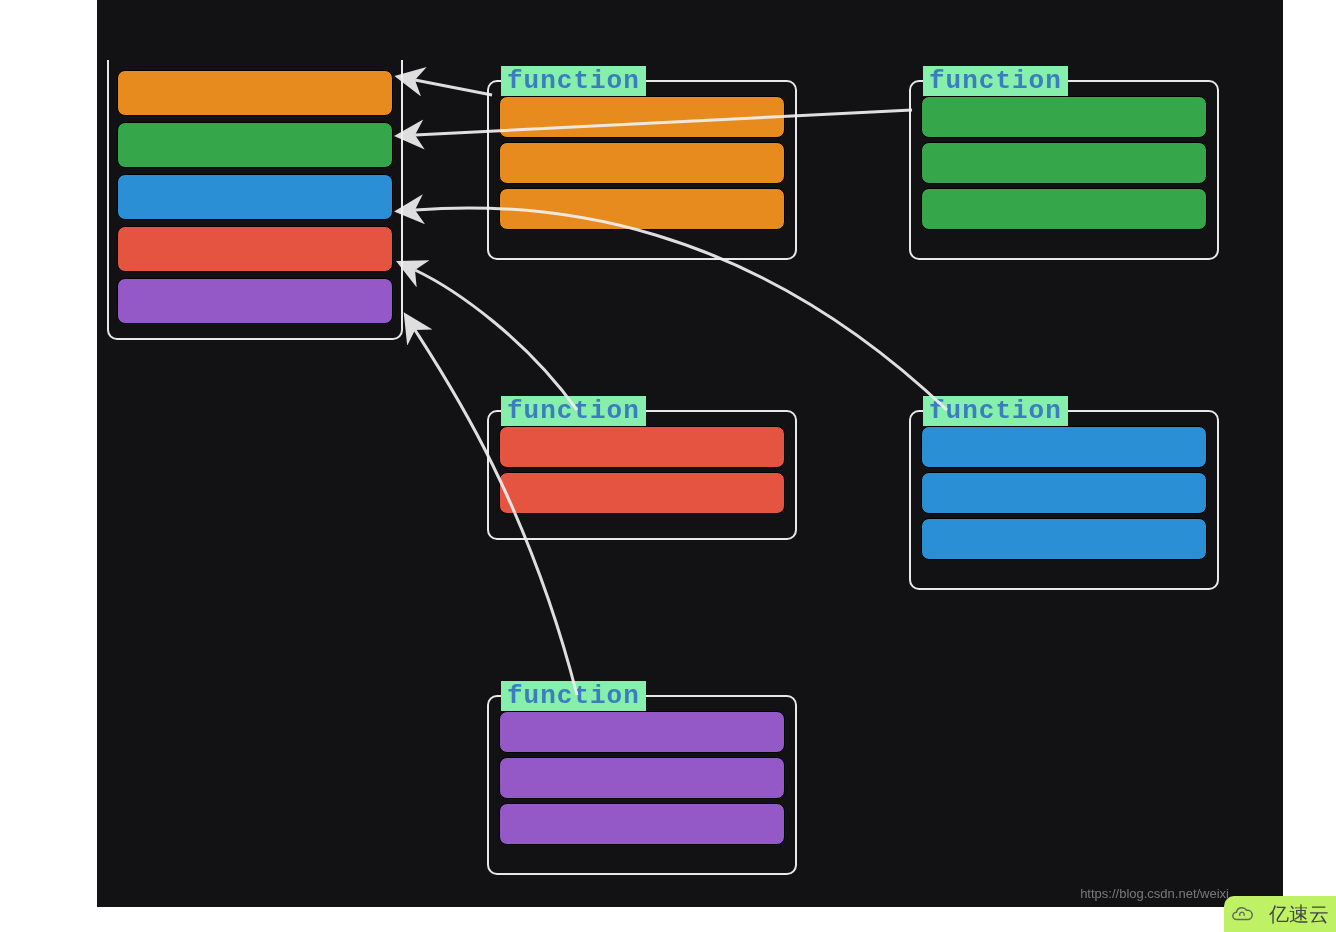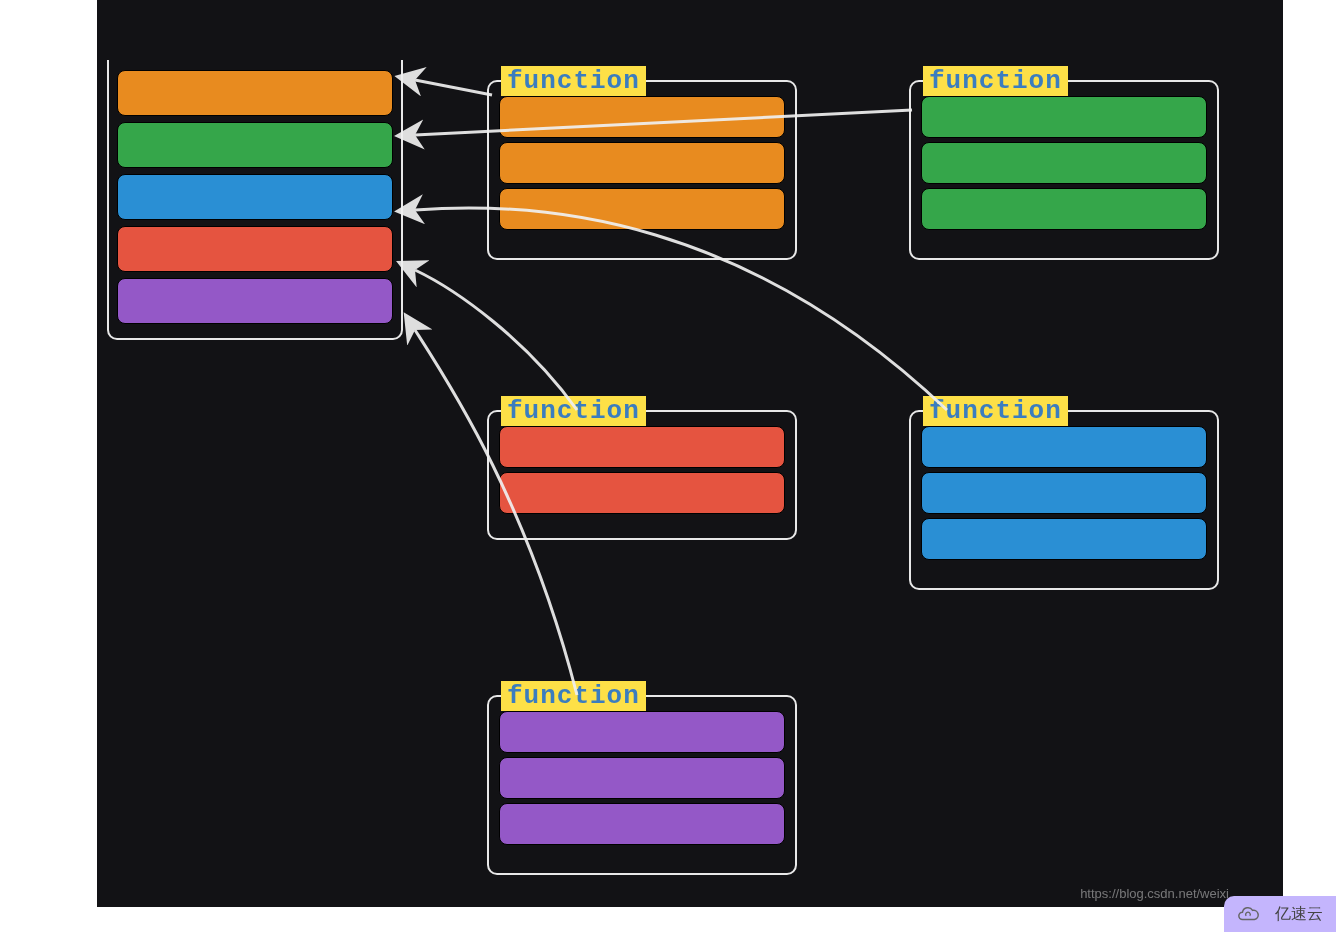--- a/index.html
+++ b/index.html
@@ -13,21 +13,21 @@
   }
   .fbox {
     position: absolute;
     border: 2px solid #e8e8e8;
     border-radius: 10px;
     padding: 10px 8px 8px 8px;
   }
   .fbox .label {
     position: absolute;
     top: -16px; left: 12px;
-    background: #fde047;
+    background: #86efac;
     padding: 0 6px;
     color: #3b7dbf;
     font-size: 26px;
     font-weight: 600;
     letter-spacing: 1px;
   }
   .bar {
     height: 42px;
     border-radius: 8px;
     border: 1px solid #000;
@@ -59,29 +59,29 @@
     right: 54px; bottom: 6px;
     color: #c9c9c9;
     font-family: Arial, sans-serif;
     font-size: 13px;
     opacity: 0.55;
   }
   .logo {
     position: absolute;
     right: 0; bottom: 0;
     width: 112px; height: 36px;
-    background: #c4b5fd;
+    background: #bef264;
     border-top-left-radius: 10px;
     display: flex;
     align-items: center;
     justify-content: center;
     gap: 16px;
     color: #444;
     font-family: Arial, sans-serif;
-    font-size: 16px;
+    font-size: 20px;
   }
   .logo svg { width: 22px; height: 22px; }
 </style>
 </head>
 <body>
 
 <div class="canvas">
 
   <div class="stack" id="stack">
       <div class="bar orange"></div>

